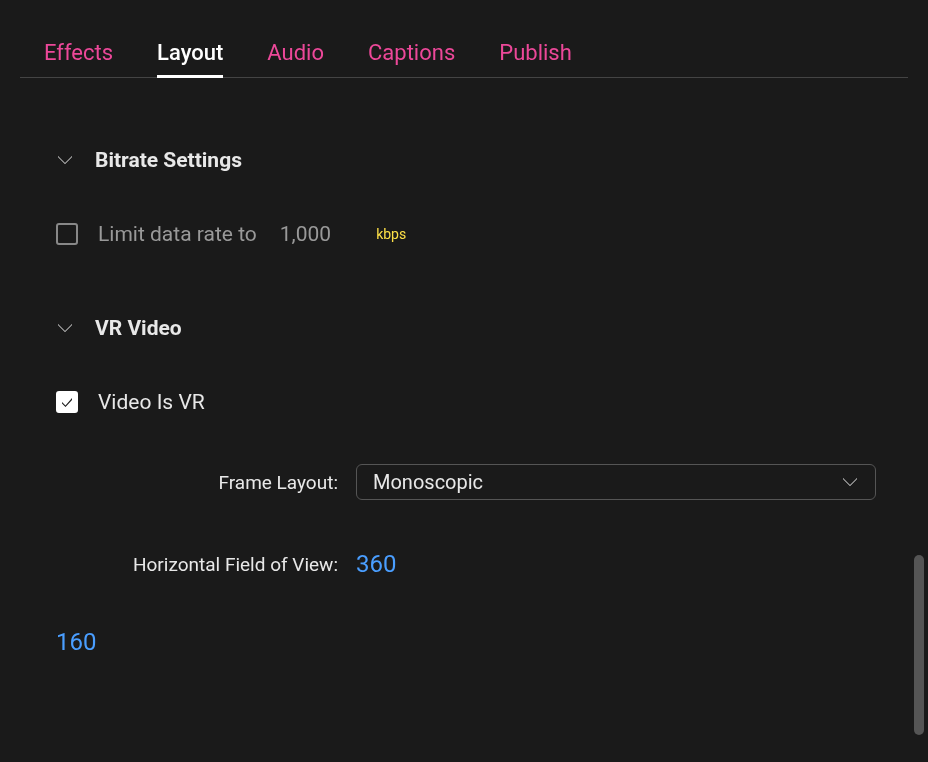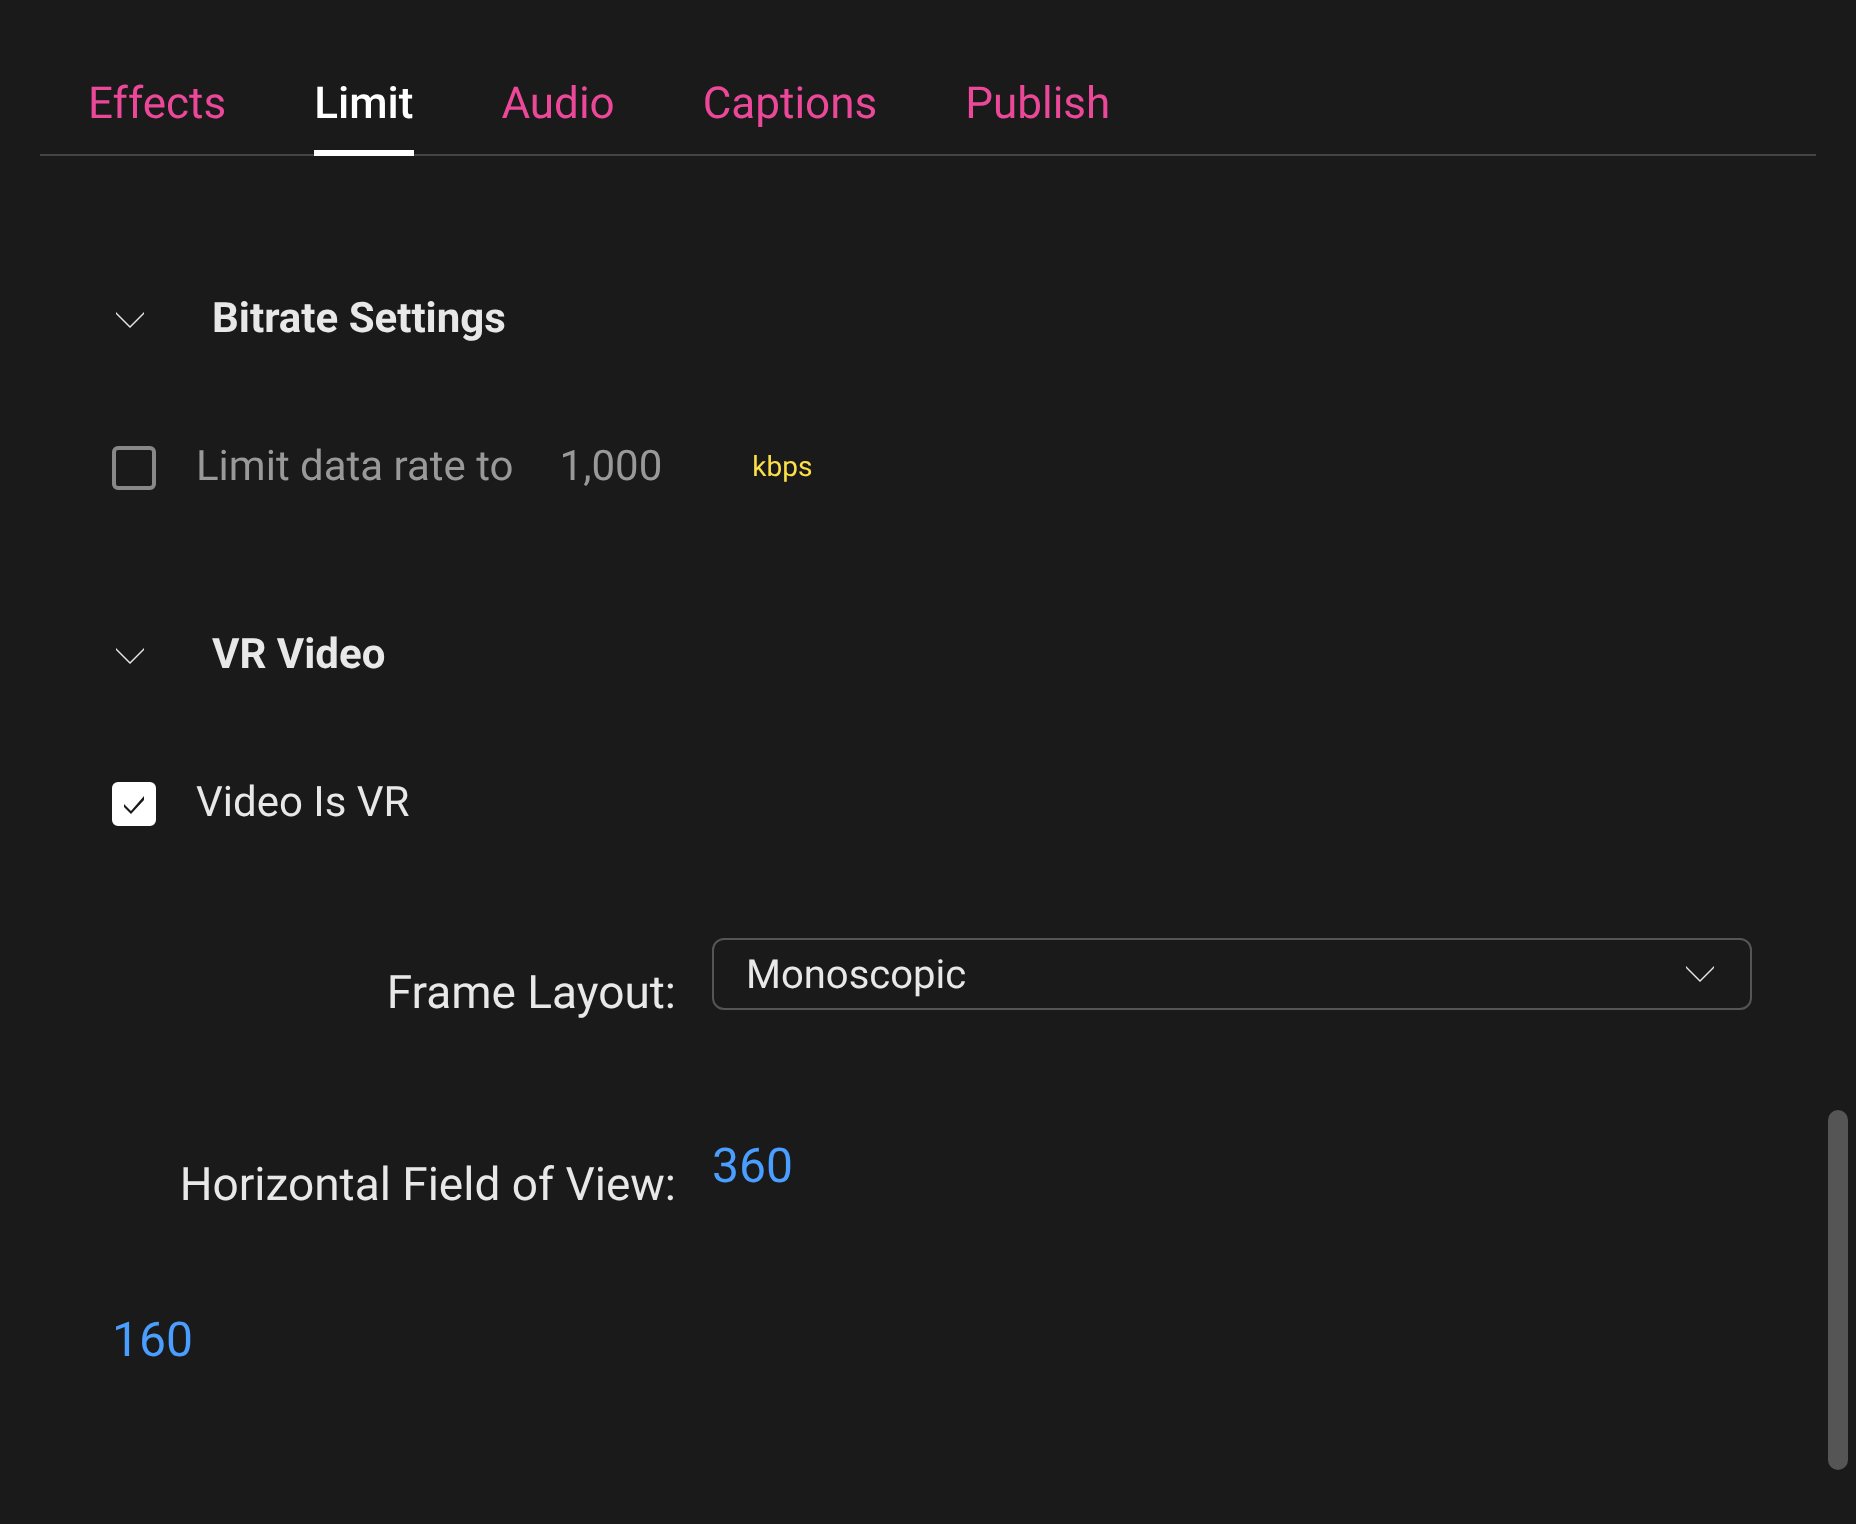--- a/index.html
+++ b/index.html
@@ -46,21 +46,21 @@
     .content {
       padding: 0 20px;
     }
     .section {
       margin-top: 70px;
       padding-left: 36px;
     }
     .section-header {
       display: flex;
       align-items: center;
-      gap: 32px;
+      gap: 21px;
       cursor: pointer;
     }
     .chevron {
       width: 18px;
       height: 18px;
       display: flex;
       align-items: center;
       justify-content: center;
     }
     .chevron svg {
@@ -118,26 +118,25 @@
       font-size: 14px;
       color: #fde047;
       margin-left: 25px;
     }
     .form-row {
       display: flex;
       align-items: center;
       margin-top: 50px;
     }
     .form-label {
-      font-size: 23px;
+      font-size: 19px;
       color: #e8e8e8;
       text-align: right;
       width: 300px;
       padding-right: 18px;
-      margin-top: 19px;
     }
     .dropdown {
       flex: 1;
       max-width: 520px;
       height: 36px;
       background: #1a1a1a;
       border: 1px solid #555;
       border-radius: 6px;
       display: flex;
       align-items: center;
@@ -174,21 +173,21 @@
       height: 180px;
       background: #555;
       border-radius: 5px;
     }
   </style>
 </head>
 <body>
 
 <div class="tabs">
   <div class="tab">Effects</div>
-  <div class="tab active">Limit</div>
+  <div class="tab active">Layout</div>
   <div class="tab">Audio</div>
   <div class="tab">Captions</div>
   <div class="tab">Publish</div>
 </div>
 
 <div class="content">
 
   <div class="section">
     <div class="section-header">
       <span class="chevron">

